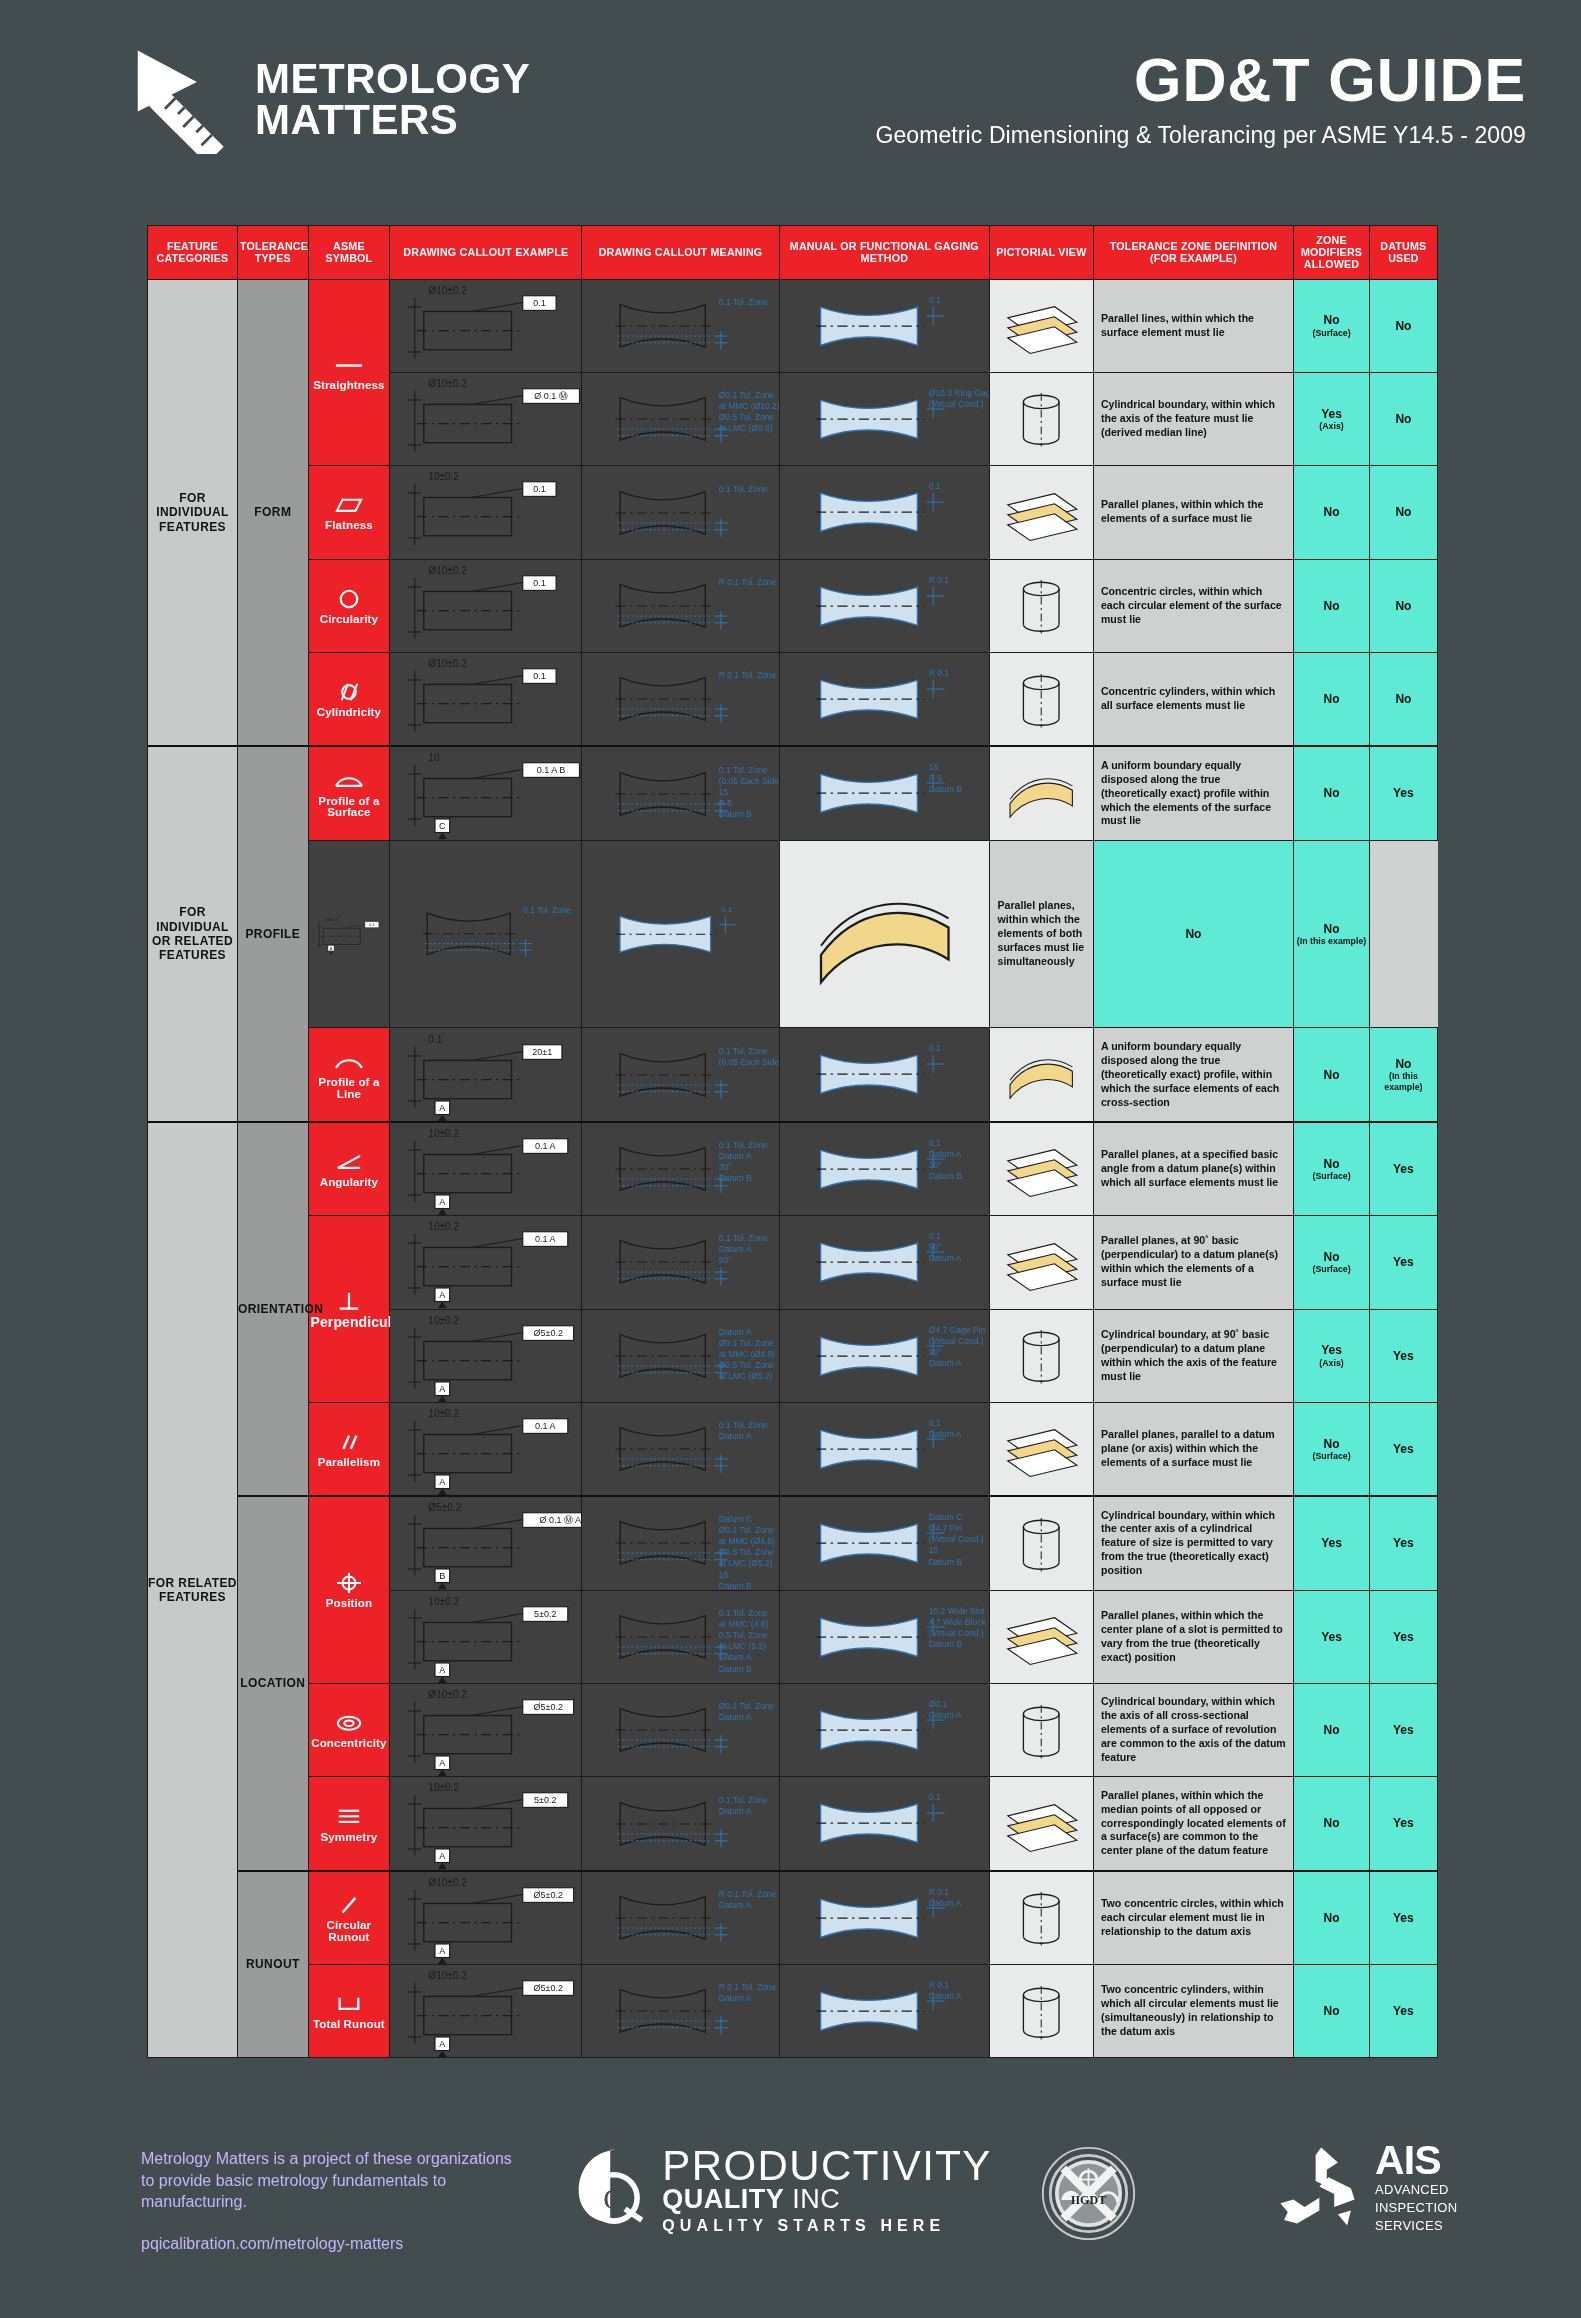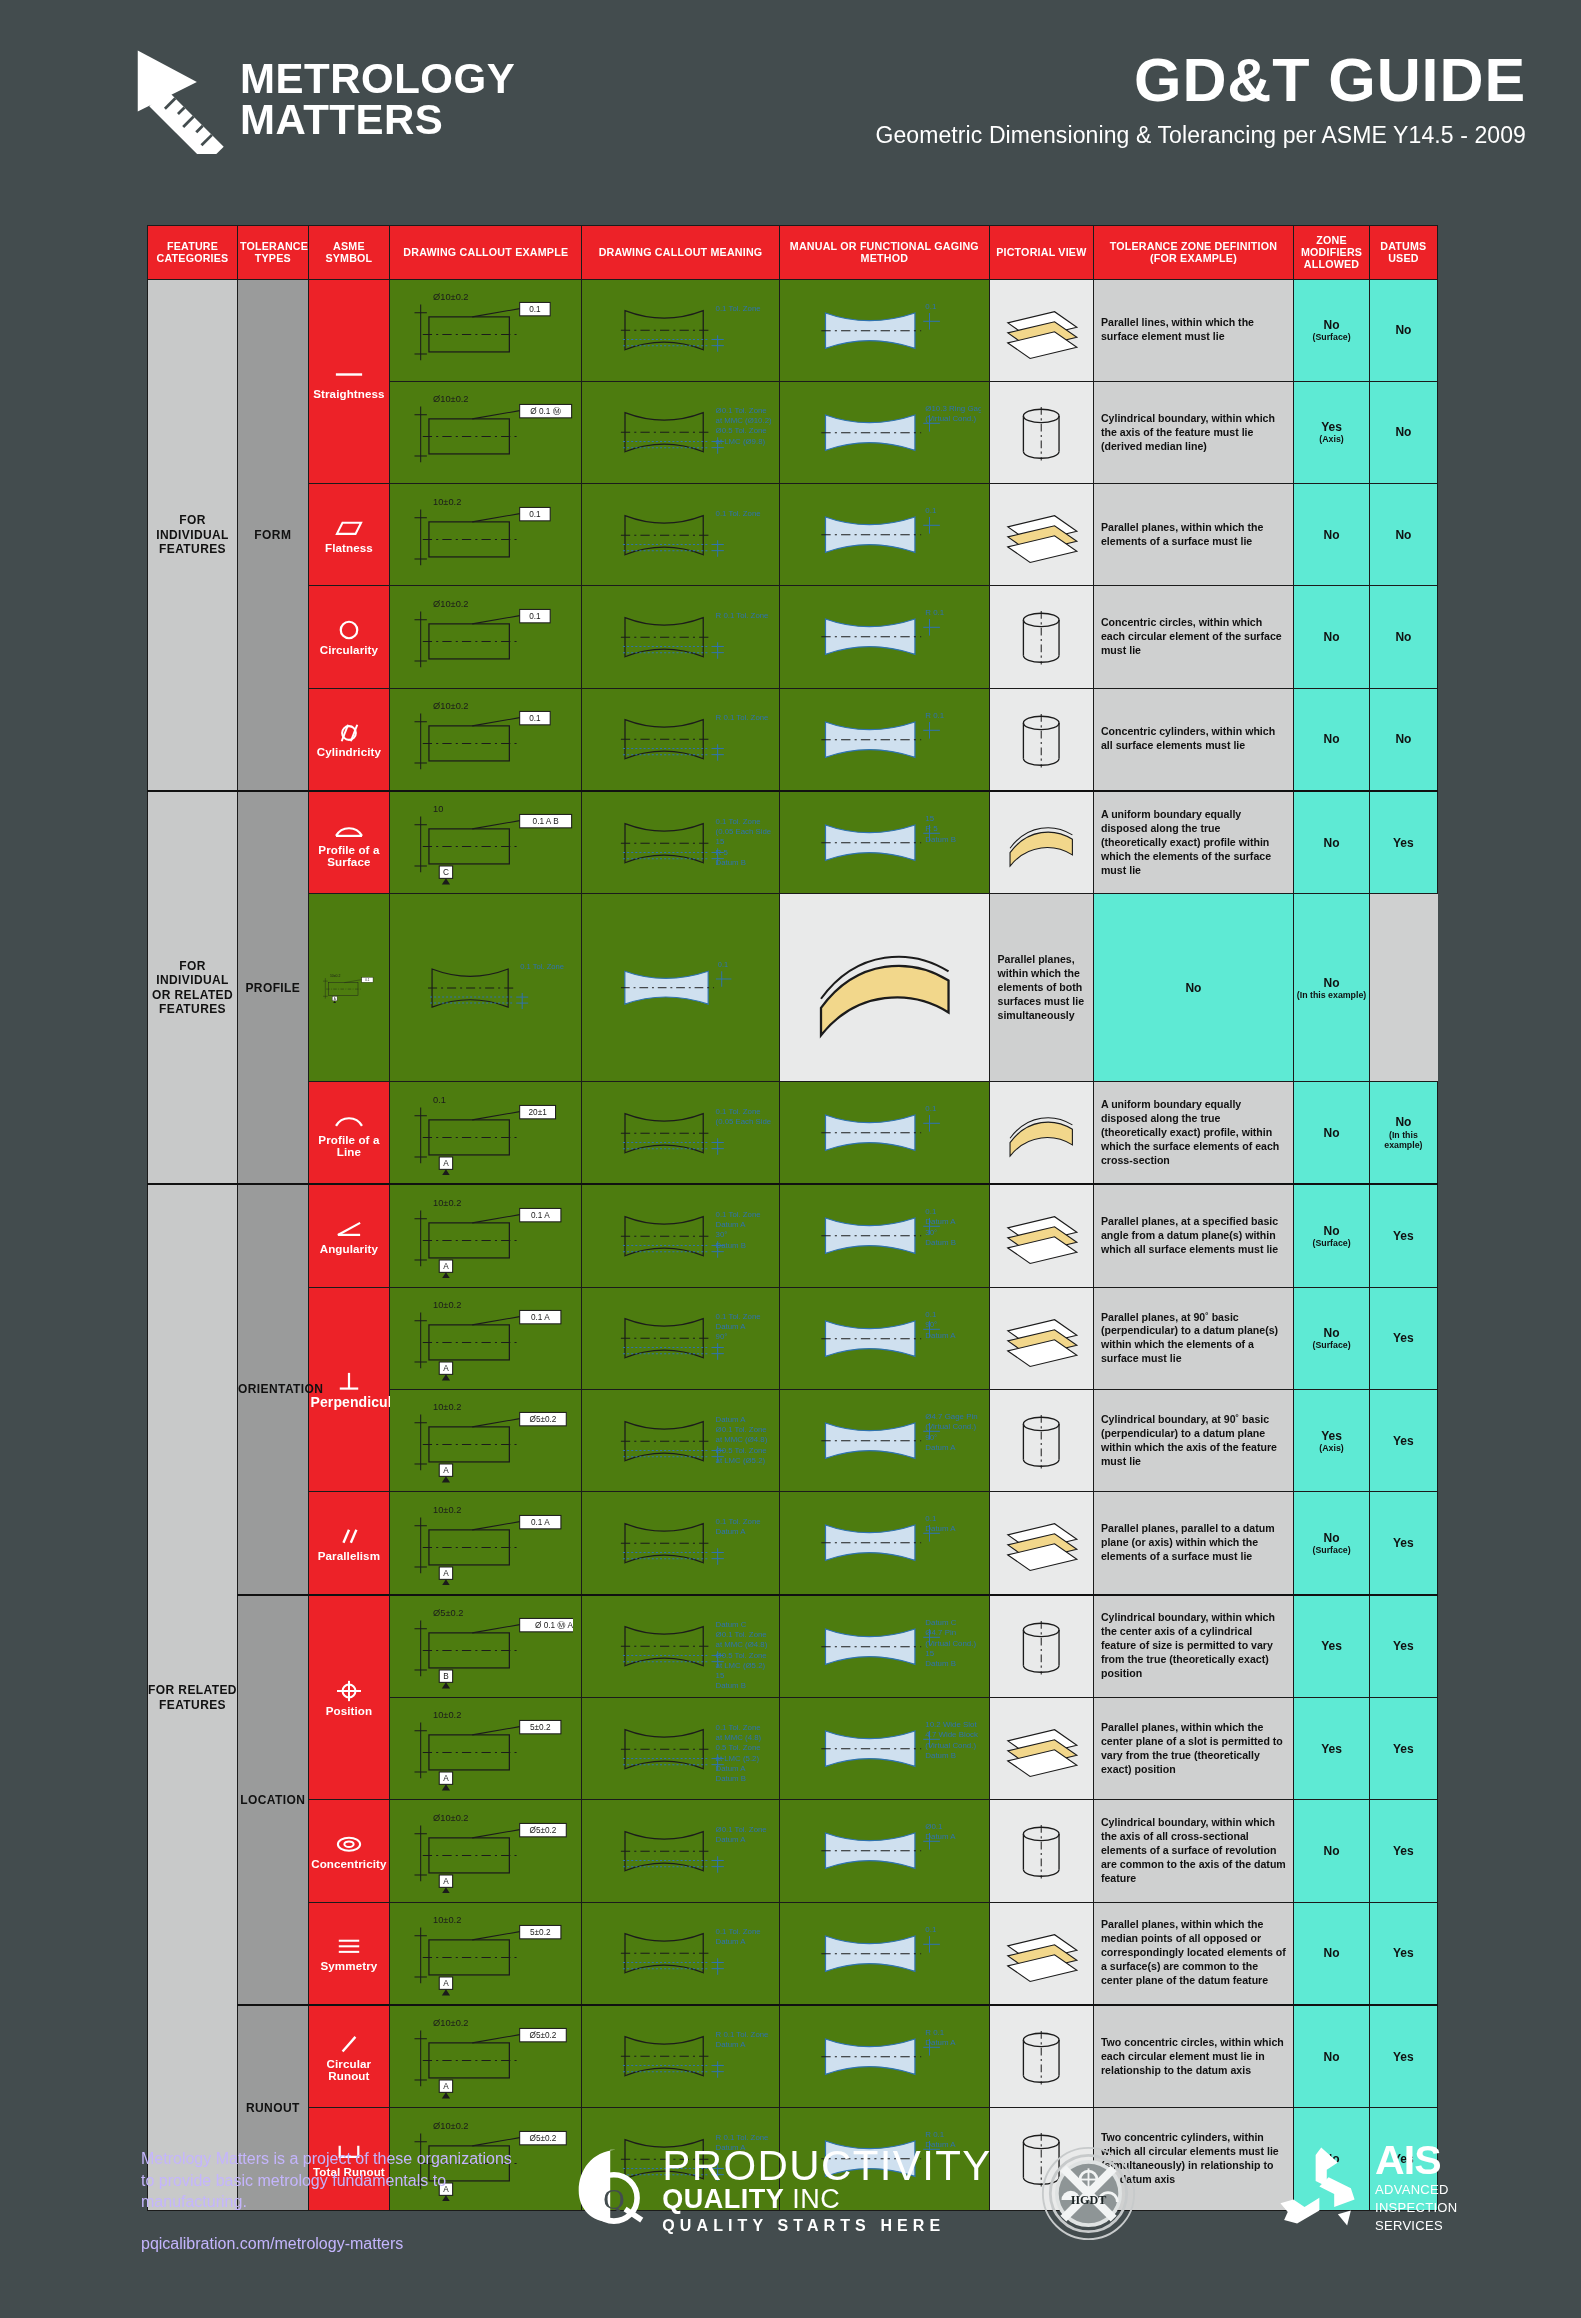--- a/index.html
+++ b/index.html
@@ -7,21 +7,21 @@
   body {
     background:#434c4e;
     font-family:"Liberation Sans", sans-serif;
     color:#fff;
     overflow:hidden;
   }
   .poster { position:relative; width:1582px; height:2319px; }
 
   
   .header { display:flex; align-items:center; padding:30px 56px 20.4px 130px; height:190px; }
-  .brand { display:flex; align-items:center; gap:3px; }
+  .brand { display:flex; align-items:center; gap:18px; }
   .brand-mark { width:107px; height:109px; position:relative; flex:none; }
   .brand-text { font-weight:bold; font-size:42px; line-height:0.96; letter-spacing:0.5px; }
   .brand-text div { white-space:nowrap; }
   .title-block { margin-left:auto; text-align:right; }
   .guide-title { font-size:61px; font-weight:bold; letter-spacing:0.9px; line-height:1; }
   .guide-sub { font-size:23px; margin-top:11px; font-weight:400; letter-spacing:0.1px; }
 
   
   .table-wrap { position:absolute; left:147px; top:225px; width:1380px; }
   table.gdt { border-collapse:collapse; table-layout:fixed; width:1291px; background:#cfd0d0; }
@@ -44,21 +44,21 @@
   td.type { background:#9a9b9b; }
 
   td.sym {
     background:#ed2228; color:#fff; text-align:center;
     padding:4.6px 1.9px; border-left:1.9px solid #111; border-right:1.9px solid #111;
   }
   .sym-glyph { height:24px; display:flex; align-items:center; justify-content:center; margin-bottom:1.9px; }
   .sym-name { font-size:11.6px; font-weight:bold; line-height:1.02; letter-spacing:0.1px; }
   .sym-name.sm { font-size:14px; }
 
-  td.draw { background:#4d7c0f; padding:8px; position:relative; }
+  td.draw { background:#404040; padding:0; position:relative; }
   td.draw svg { display:block; width:100%; height:100%; }
 
   td.pict { background:#e9eaea; padding:0; }
   td.pict svg { display:block; width:100%; height:100%; }
 
   td.def {
     background:#cfd0d0; color:#111; font-size:10.6px; line-height:1.32;
     padding:5.6px 7.4px; font-weight:bold; text-align:left;
   }
   td.yn {

